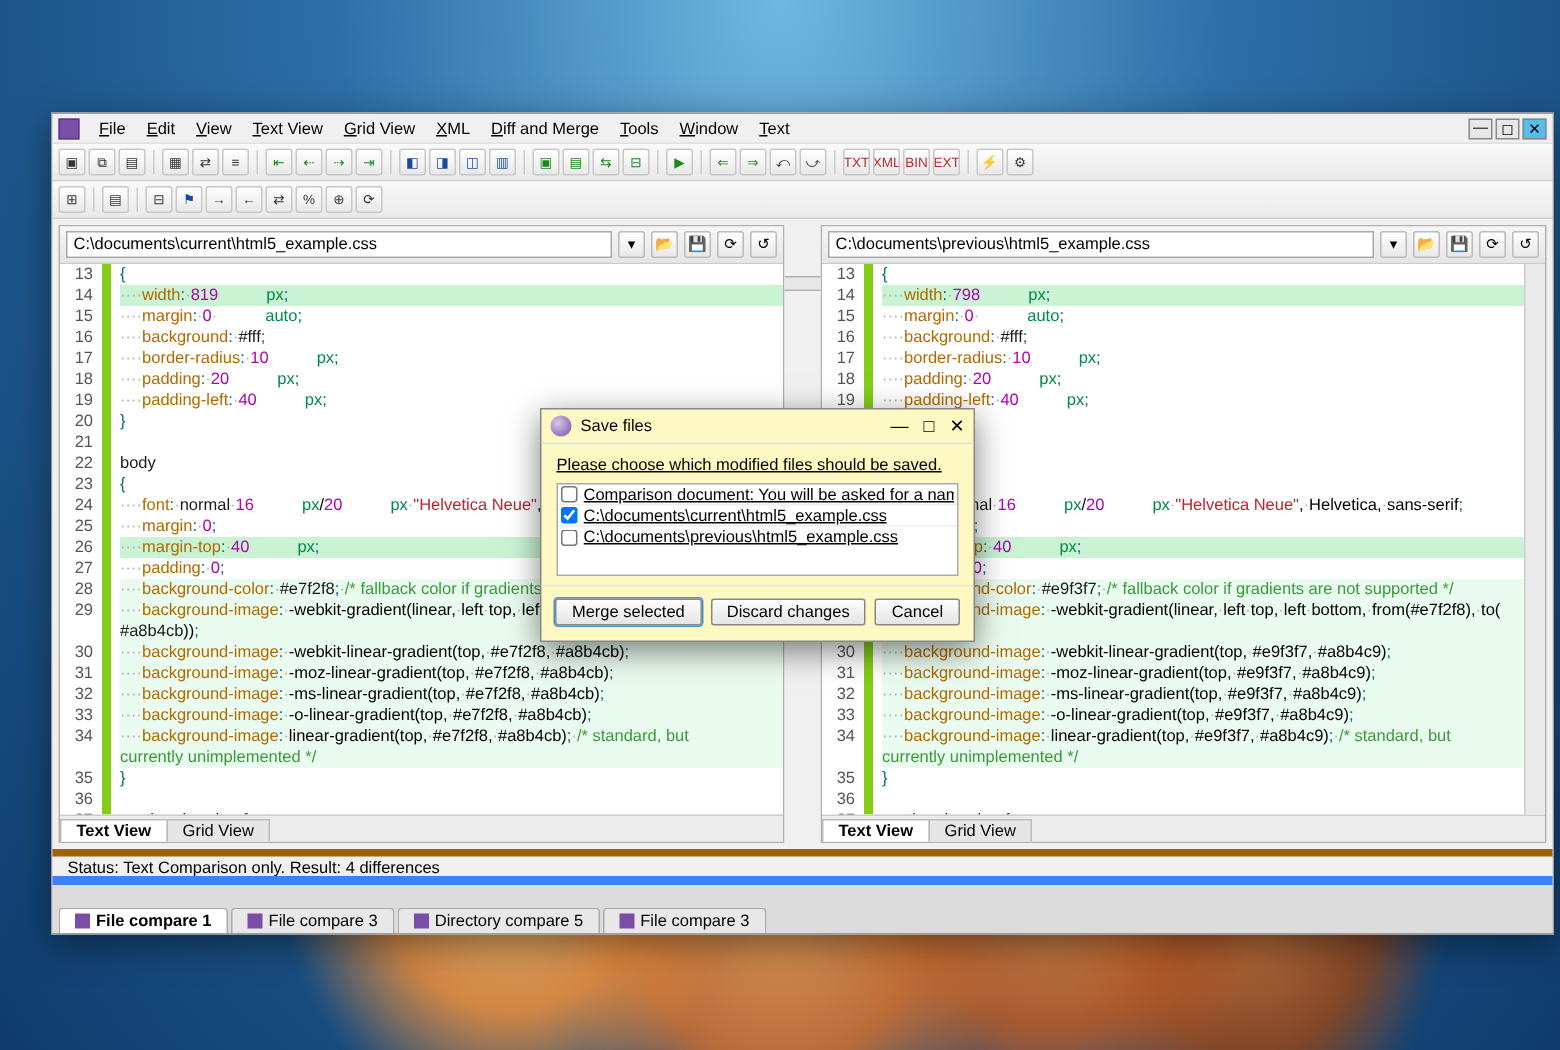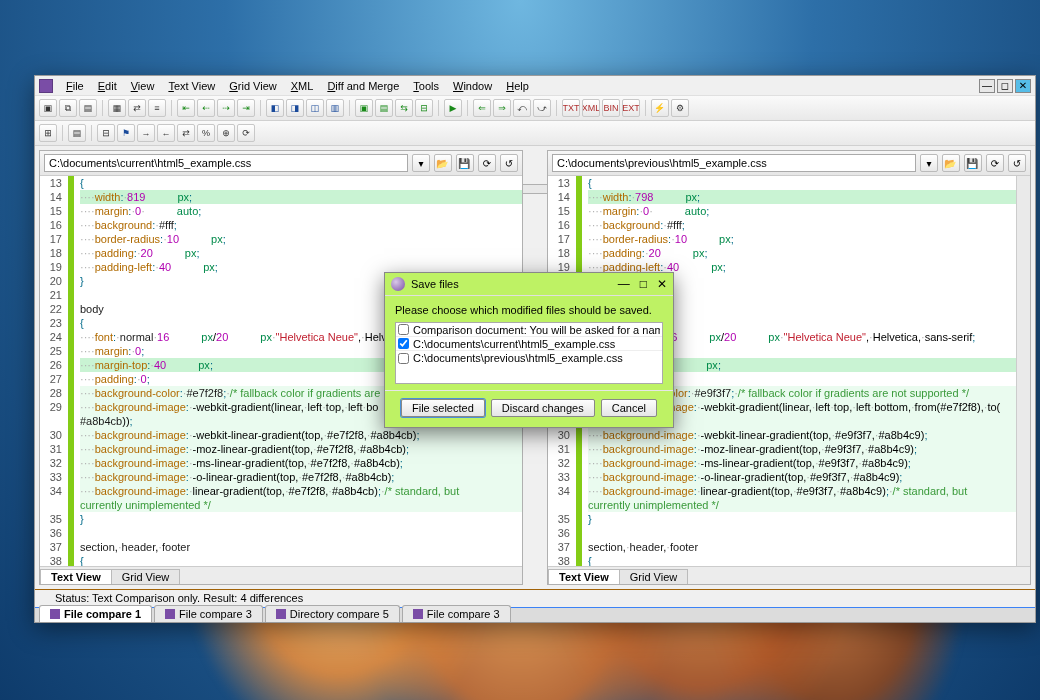--- a/index.html
+++ b/index.html
@@ -195,31 +195,31 @@
     margin-right: -1px;
     background: #e6e6e6;
     position: relative;
     top: 1px;
   }
   .pane-tabs .ptab.active { background: #fff; font-weight: bold; }
 
   .status-bar {
     height: 18px;
     background: #f0f0f0;
-    border-top: 1px solid #a16207;
-    padding: 2px 20px;
+    border-top: 5px solid #a16207;
+    padding: 2px 10px;
     font-size: 11px;
   }
 
   .doc-tabs {
     display: flex;
     align-items: flex-end;
     background: #dcdcdc;
-    border-top: 1px solid #3b82f6;
-    height: 15px;
+    border-top: 6px solid #3b82f6;
+    height: 38px;
     padding-left: 4px;
     gap: 0;
     font-size: 11px;
   }
   .doc-tabs .dtab {
     padding: 2px 10px;
     border: 1px solid #aaa;
     border-bottom: none;
     background: #e8e8e8;
     margin-right: 2px;
@@ -231,43 +231,43 @@
 
   .vscroll {
     width: 14px;
     background: #eaeaea;
     border-left: 1px solid #ccc;
   }
 
   
   .dialog {
     position: absolute;
-    left: 384px;
+    left: 360px;
     top: 272px;
     width: 290px;
-    background: #bef264;
+    background: #fef9c3;
     border: 1px solid #888;
     box-shadow: 0 6px 20px rgba(0,0,0,0.5);
     font-size: 11px;
   }
   .dialog-title {
     display: flex;
     align-items: center;
     padding: 4px 6px;
     gap: 6px;
     border-bottom: 1px solid #e0e0e0;
   }
   .dialog-title .dicon {
     width: 14px; height: 14px; border-radius: 50%;
     background: radial-gradient(circle at 35% 35%, #d8c8e8, #7a4da6);
   }
   .dialog-title .dspacer { flex: 1; }
   .dialog-title .dwin { display: flex; gap: 10px; font-size: 12px; }
   .dialog-title .dwin span { cursor: default; }
-  .dialog-body { padding: 8px 10px 6px; }
+  .dialog-body { padding: 8px 10px 6px; text-decoration: underline; }
   .dialog-list {
     margin-top: 6px;
     border: 1px solid #aaa;
     background: #fff;
     height: 62px;
     font-size: 11px;
     overflow: hidden;
   }
   .dialog-list .drow {
     display: flex; align-items: center;
@@ -308,21 +308,21 @@
     <div id="menu-items" style="display: flex;">
         <div class="menu-item">File</div>
         <div class="menu-item">Edit</div>
         <div class="menu-item">View</div>
         <div class="menu-item">Text View</div>
         <div class="menu-item">Grid View</div>
         <div class="menu-item">XML</div>
         <div class="menu-item">Diff and Merge</div>
         <div class="menu-item">Tools</div>
         <div class="menu-item">Window</div>
-        <div class="menu-item">Help</div>
+        <div class="menu-item">Text</div>
       </div>
     <div class="spacer"></div>
     <div class="winbtns">
       <div>—</div>
       <div>◻</div>
       <div class="close">✕</div>
     </div>
   </div>
 
   <div class="toolbar" id="toolbar1">
@@ -528,17 +528,17 @@
           <input type="checkbox" checked="" style="">
           <span style="white-space: nowrap; overflow: hidden;">C:\documents\current\html5_example.css</span>
         </div>
         <div class="drow">
           <input type="checkbox" style="">
           <span style="white-space: nowrap; overflow: hidden;">C:\documents\previous\html5_example.css</span>
         </div>
       </div>
   </div>
   <div class="dialog-buttons">
-    <button class="primary">File selected</button>
+    <button class="primary">Merge selected</button>
     <button>Discard changes</button>
     <button>Cancel</button>
   </div>
 </div>
 
 </body></html>

